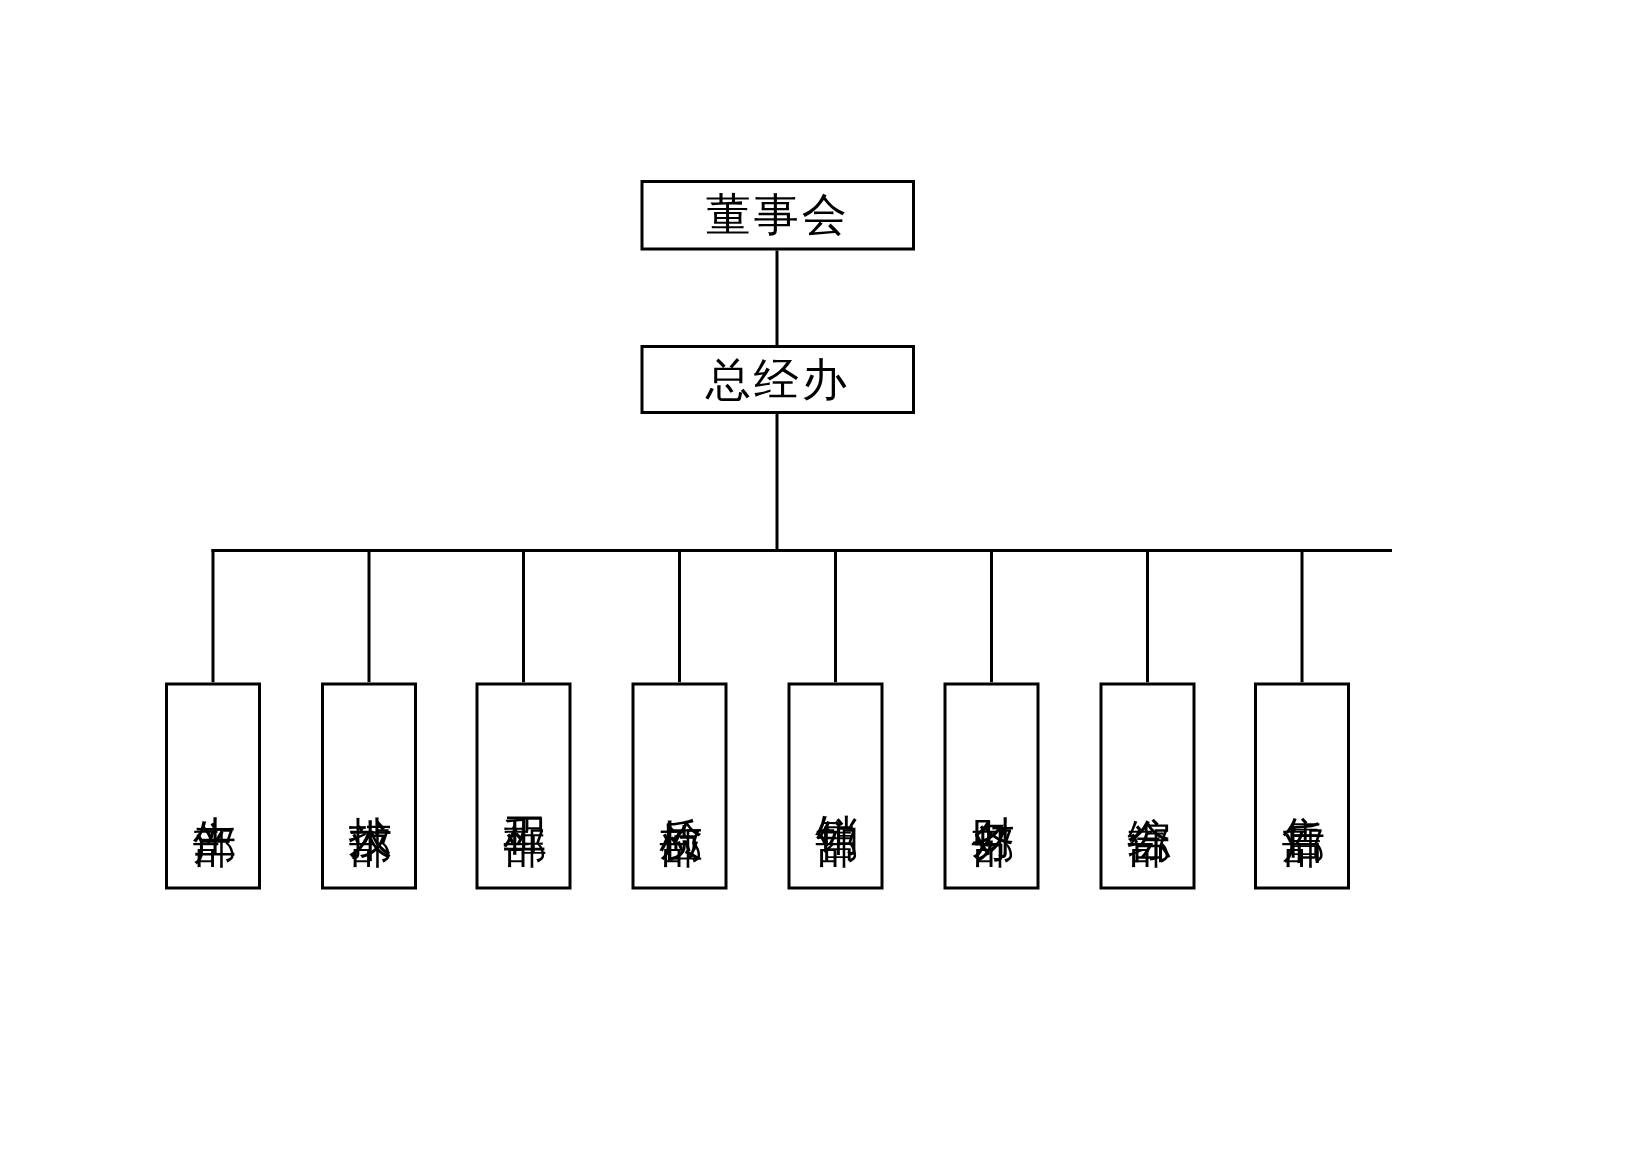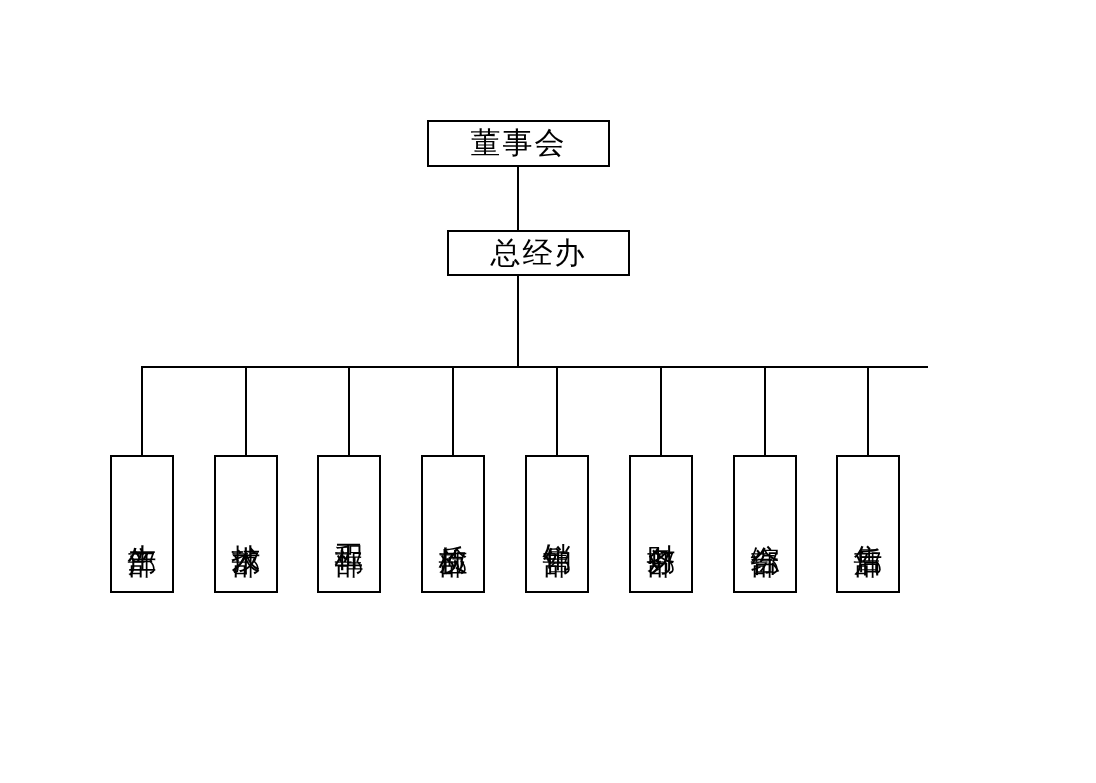--- a/index.html
+++ b/index.html
@@ -55,21 +55,21 @@
 <body>
 
 <div class="canvas">
 
   <div class="node node-h" style="top:120px;">
     <span>董事会</span>
   </div>
 
   <div class="line vline" style="left:517px; top:167px; height:63px;"></div>
 
-  <div class="node node-h" style="top:230px; height:46px;margin-left:20px;">
+  <div class="node node-h" style="top:230px; height:46px;">
     <span>总经办</span>
   </div>
 
   <div class="line vline" style="left:517px; top:276px; height:90px;"></div>
 
   <div class="line hline" style="left:141px; top:366px; width:832px;"></div>
 
   <div class="line vline" style="left:141px; top:366px; height:89px;"></div>
   <div class="line vline" style="left:245px; top:366px; height:89px;"></div>
   <div class="line vline" style="left:348px; top:366px; height:89px;"></div>

